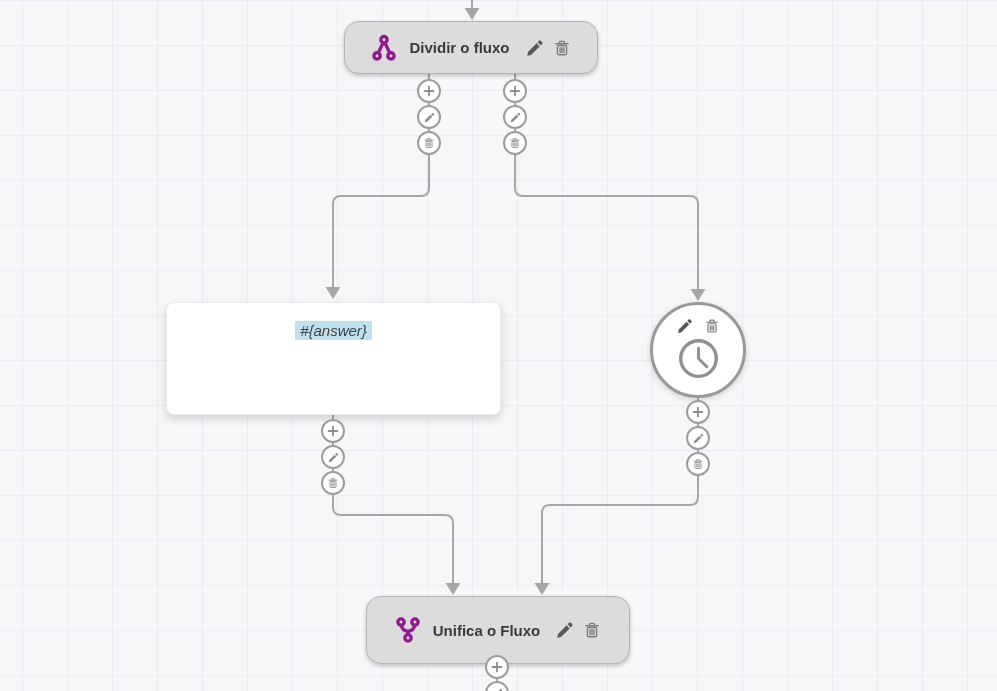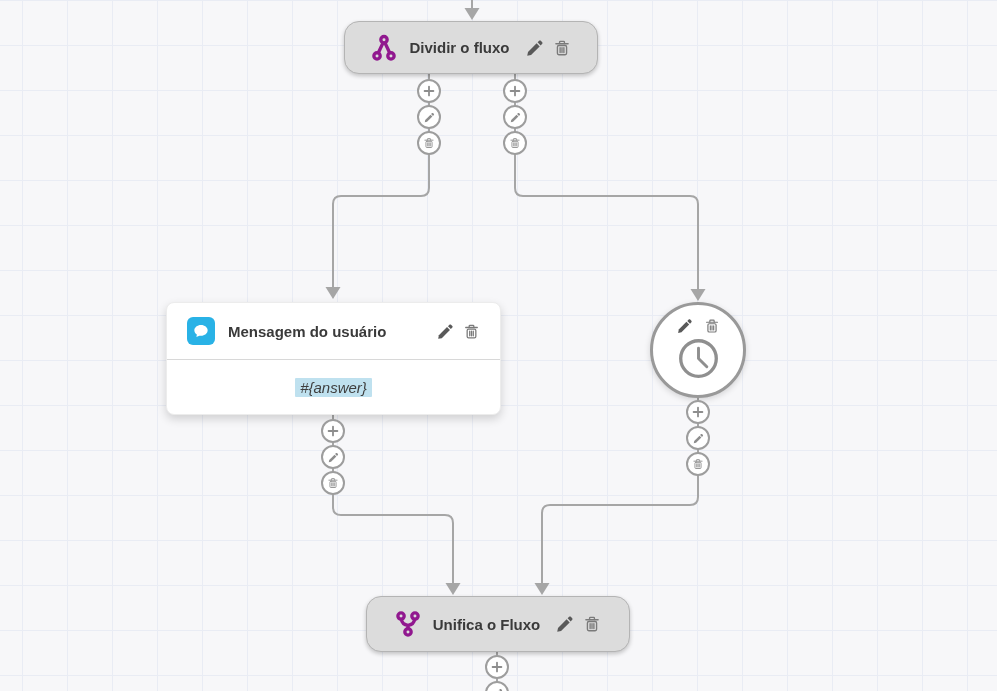--- a/index.html
+++ b/index.html
@@ -174,38 +174,20 @@
       </svg>
     </button>
   <button class="cbtn">
       <svg width="12" height="12">
         <use href="#i-trash"></use>
       </svg>
     </button>
 </div>
 
 <div class="abs card-node" style="left:166px;top:302px;width:335px;height:113px;">
-  <div class="card-head">
-    <span class="badge">
-      <svg width="18" height="18">
-          <use href="#i-chat"></use>
-        </svg>
-    </span>
-    <span class="card-title">Mensagem do usuário</span>
-    <span class="hact pencil" style="margin-left:10px;">
-      <svg width="17" height="17">
-          <use href="#i-pencil"></use>
-        </svg>
-    </span>
-    <span class="hact trash">
-      <svg width="17" height="17">
-          <use href="#i-trash"></use>
-        </svg>
-    </span>
-  </div>
   <div class="card-body">
     <span class="variable">#{answer}</span>
   </div>
 </div>
 
 <div class="abs btn-stack" style="left:321px;top:419px;">
   <button class="cbtn">
       <svg width="12" height="12">
         <use href="#i-plus"></use>
       </svg>
@@ -253,21 +235,21 @@
         <use href="#i-pencil"></use>
       </svg>
     </button>
   <button class="cbtn">
       <svg width="12" height="12">
         <use href="#i-trash"></use>
       </svg>
     </button>
 </div>
 
-<div class="abs gray-node" style="left:366px;top:596px;width:264px;height:56px;">
+<div class="abs gray-node" style="left:366px;top:596px;width:264px;height:68px;">
   <span class="nicon">
     <svg width="26" height="28">
         <use href="#i-merge"></use>
       </svg>
   </span>
   <span class="nlabel">Unifica o Fluxo</span>
   <span class="hact pencil">
     <svg width="18" height="18">
         <use href="#i-pencil"></use>
       </svg>

